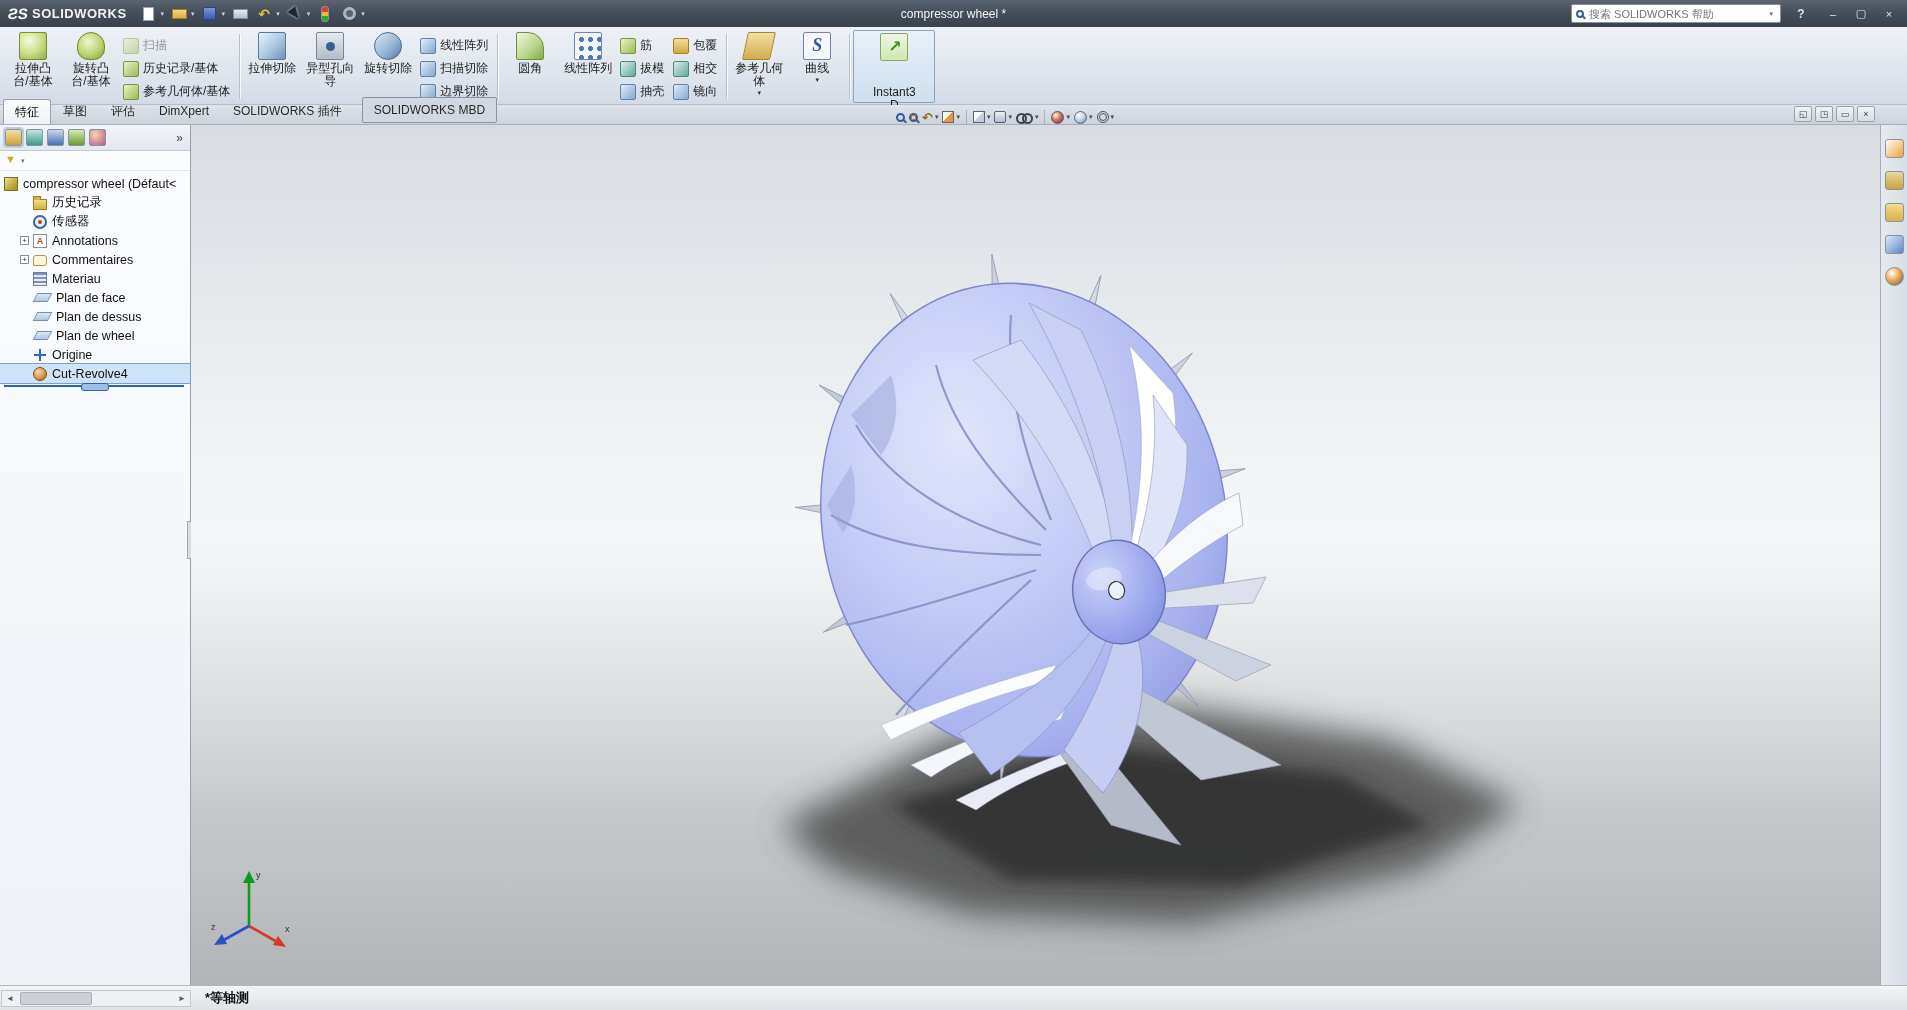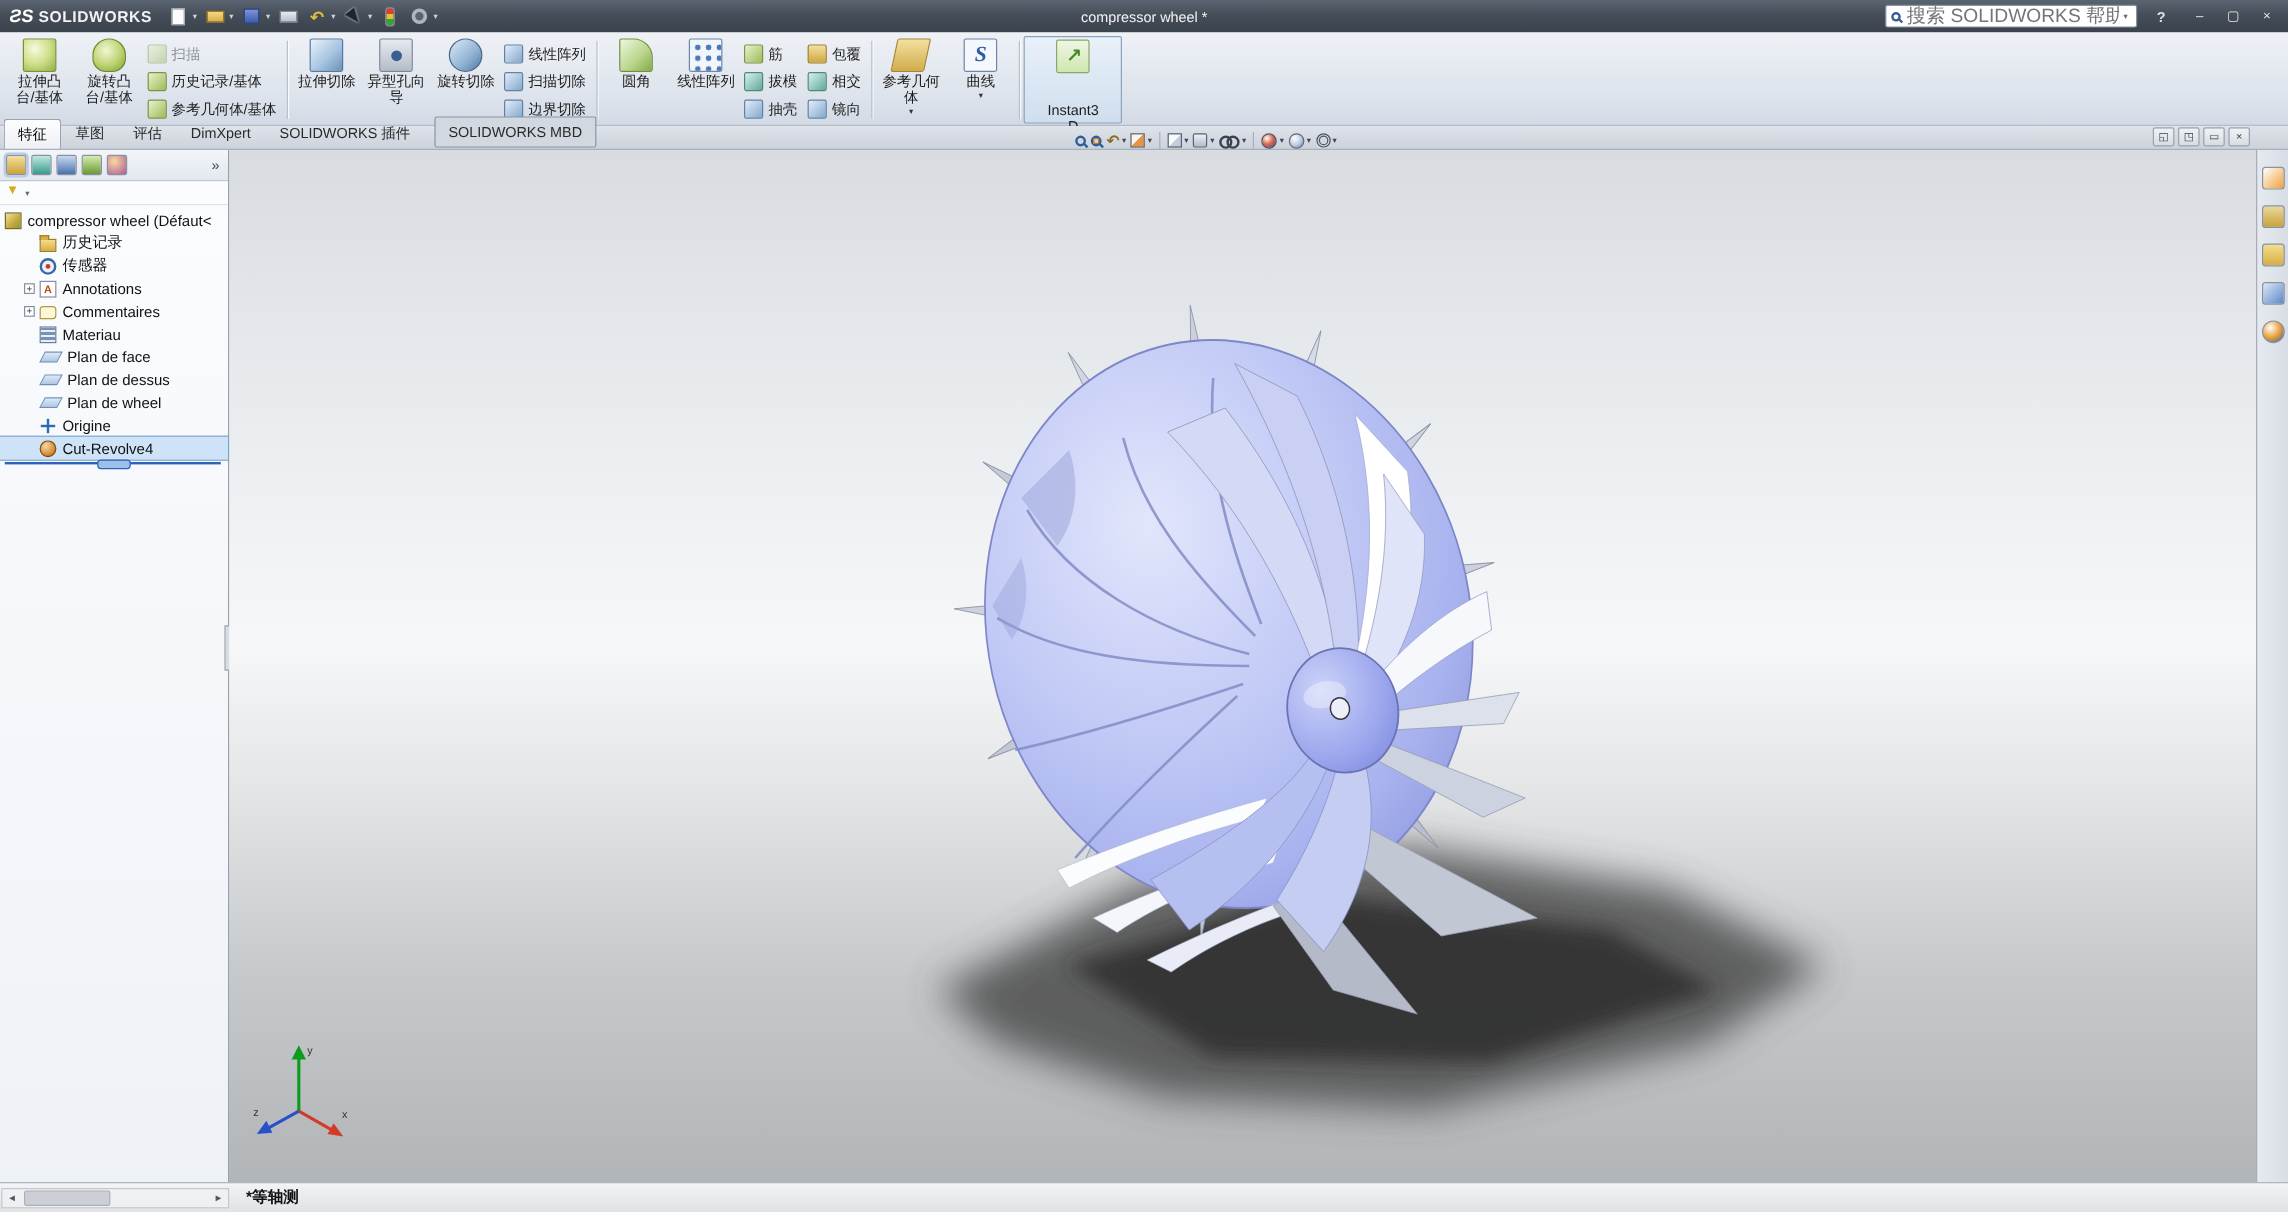--- a/index.html
+++ b/index.html
@@ -25,42 +25,42 @@
   .iq-select { width:0; height:0; border-left:5px solid transparent; border-right:5px solid transparent;
     border-top:12px solid #1d2430; transform:rotate(-38deg); filter:drop-shadow(0 0 1px #fff); }
   .iq-rebuild { width:8px; height:16px; border-radius:3px; border:1px solid #8a929c;
     background:linear-gradient(#e23c2c 0 33%,#e8c02c 33% 66%,#30a830 66% 100%); }
   .iq-options { width:13px; height:13px; border:3px solid #aeb6c0; border-radius:50%; background:#5a6470; }
   .doc-title { position:absolute; left:50%; transform:translateX(-50%); top:0; height:27px;
     display:flex; align-items:center; font-size:12px; color:#f4f5f6; }
   .tb-right { margin-left:auto; display:flex; align-items:center; padding-right:4px; }
   .search { width:210px; height:19px; background:#fff; border:1px solid #8892a0; border-radius:2px;
     display:flex; align-items:center; padding:0 4px; margin-right:10px; }
-  .search input { border:none; outline:none; flex:1; font-size:16px; color:#555; background:transparent;
+  .search input { border:none; outline:none; flex:1; font-size:11px; color:#555; background:transparent;
     font-family:"Liberation Sans","DejaVu Sans",sans-serif; min-width:0; }
   .search .s-caret { font-size:7px; color:#667; margin:0 3px; }
   .ic-mag { width:8px; height:8px; border:2px solid #3a5e98; border-radius:50%; position:relative; flex:none; }
   .ic-mag::after { content:""; position:absolute; width:5px; height:2px; background:#3a5e98;
     transform:rotate(45deg); right:-4px; bottom:-2px; }
   .help-btn { width:20px; height:20px; border-radius:50%; display:flex; align-items:center; justify-content:center;
     color:#dfe3e8; font-weight:bold; font-size:12px; margin-right:8px; }
   .winbtn { width:28px; height:20px; display:flex; align-items:center; justify-content:center;
     color:#e6e8ea; font-size:11px; }
 
   
   .ribbon { position:absolute; left:0; top:27px; right:0; height:78px;
     background:linear-gradient(#eef1f6,#dde3ec 70%,#d3dae5);
     border-bottom:1px solid #b6bdc9; display:flex; align-items:stretch; padding:3px 4px 1px 4px; }
   .rb-large { width:58px; display:flex; flex-direction:column; align-items:center; padding:2px 2px;
     border-radius:2px; }
   .rb-large .lbl { max-width:50px; font-size:12px; line-height:13px; text-align:center; color:#1c1c1c;
     word-break:break-all; margin-top:2px; }
   .rb-caret { font-size:7px; color:#333; margin-top:1px; }
   .rb-large.active { background:linear-gradient(#e9f1fa,#cfdeee); border:1px solid #8aa4bc; width:82px;gap:23px; }
-  .rb-smallcol { display:flex; flex-direction:column; justify-content:center; padding-top:3px; }
+  .rb-smallcol { display:flex; flex-direction:column; justify-content:flex-end; padding-top:3px; }
   .rb-small { display:flex; align-items:center; height:23px; font-size:12px; color:#1c1c1c; padding:0 6px 0 3px;
     white-space:nowrap; }
   .rb-small.disabled { opacity:.45; }
   .rb-sep { width:1px; background:#b9c0cc; margin:4px 3px; box-shadow:1px 0 0 rgba(255,255,255,.8); }
   .ric { width:28px; height:28px; border-radius:2px; flex:none; }
   .ric-boss { background:radial-gradient(circle at 35% 30%,#f6f9e0,#cfe08a 50%,#8fae44); border:1px solid #77922f; }
   .ric-rev { background:radial-gradient(circle at 40% 35%,#f0f6d4,#bcd36e 55%,#7e9c38); border:1px solid #6c8a2c; border-radius:50% 50% 40% 40%; }
   .ric-cut { background:linear-gradient(135deg,#eaf2fa,#a9c6e2 55%,#6c92b8); border:1px solid #557aa0; }
   .ric-hole { background:linear-gradient(#e6eaf0,#b4bcc8); border:1px solid #7a8494; position:relative; }
   .ric-hole::after { content:""; position:absolute; left:9px; top:9px; width:9px; height:9px; border-radius:50%; background:#3b5e90; }

